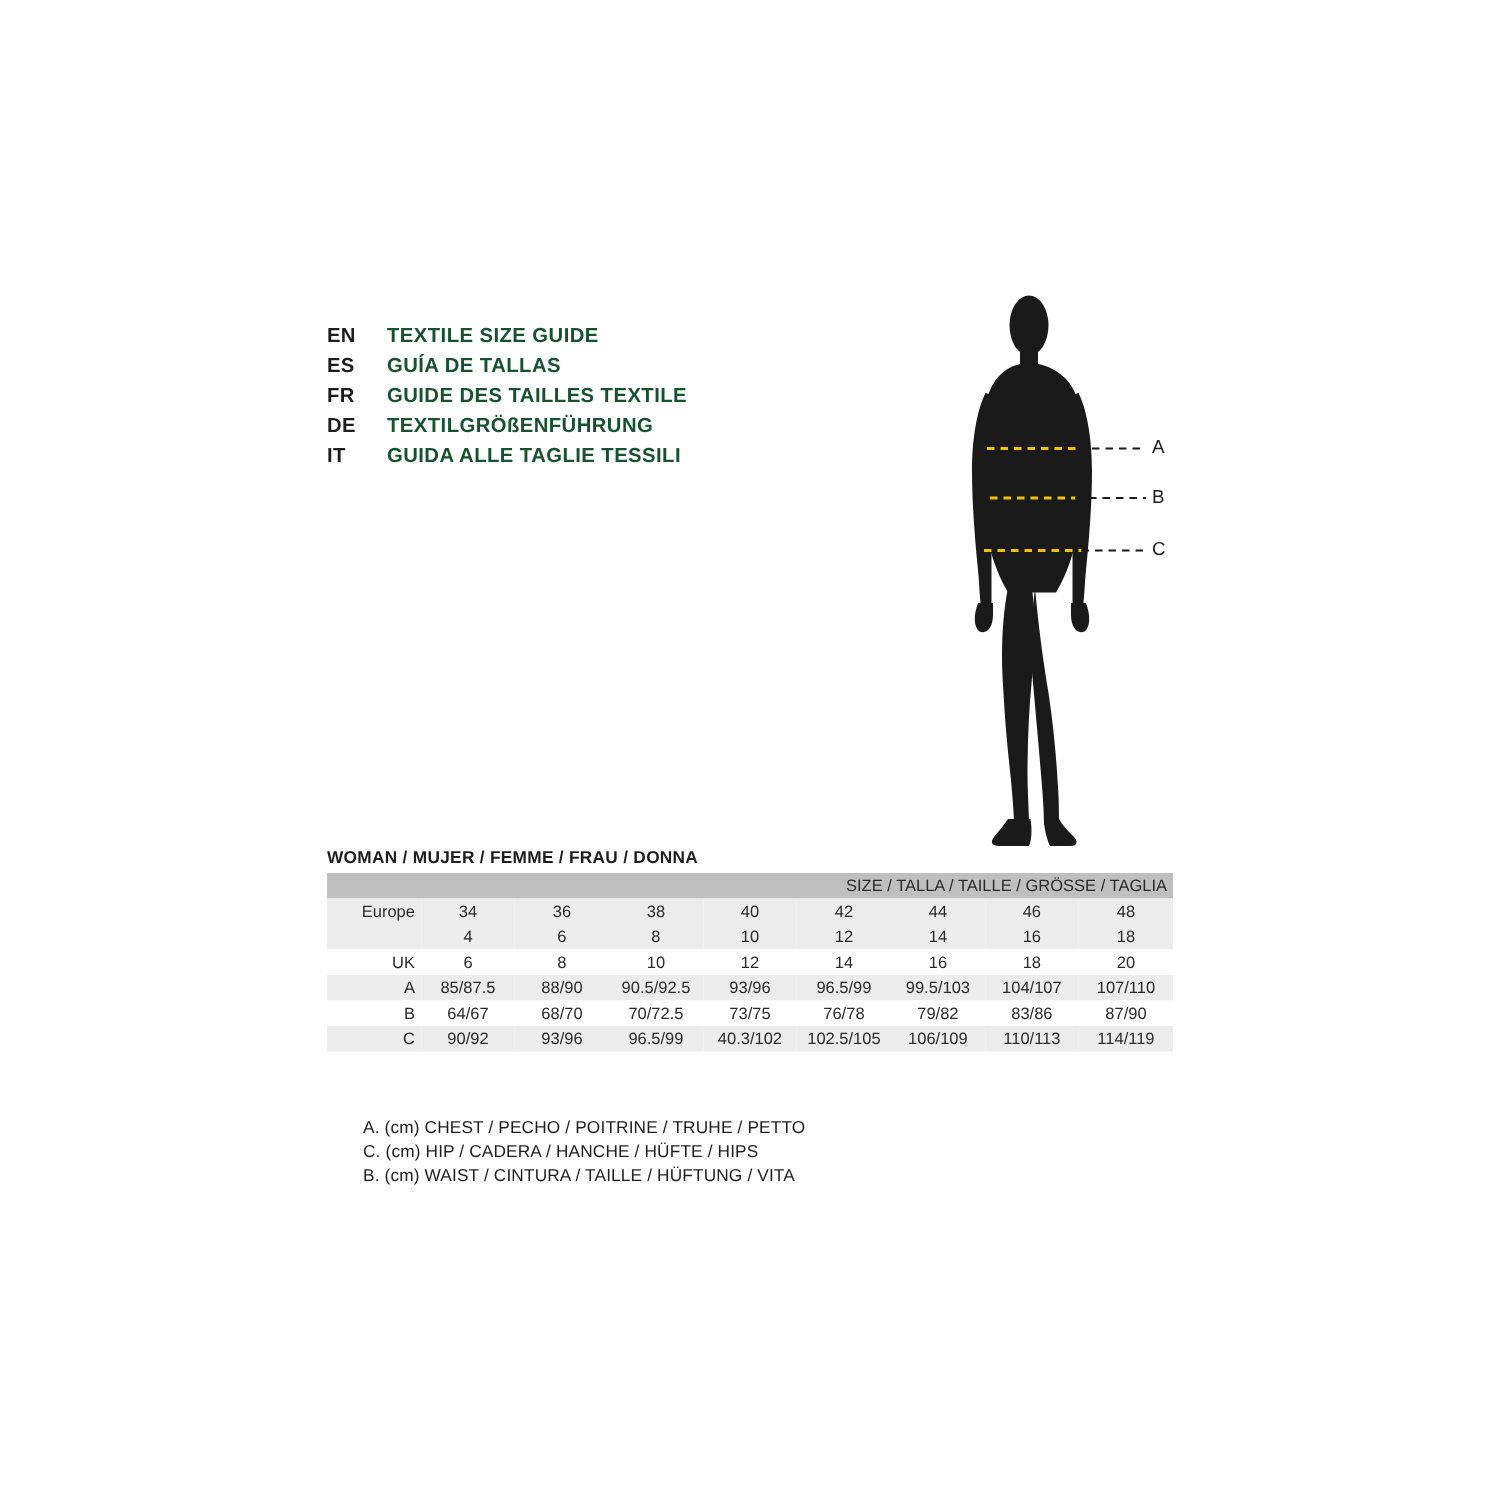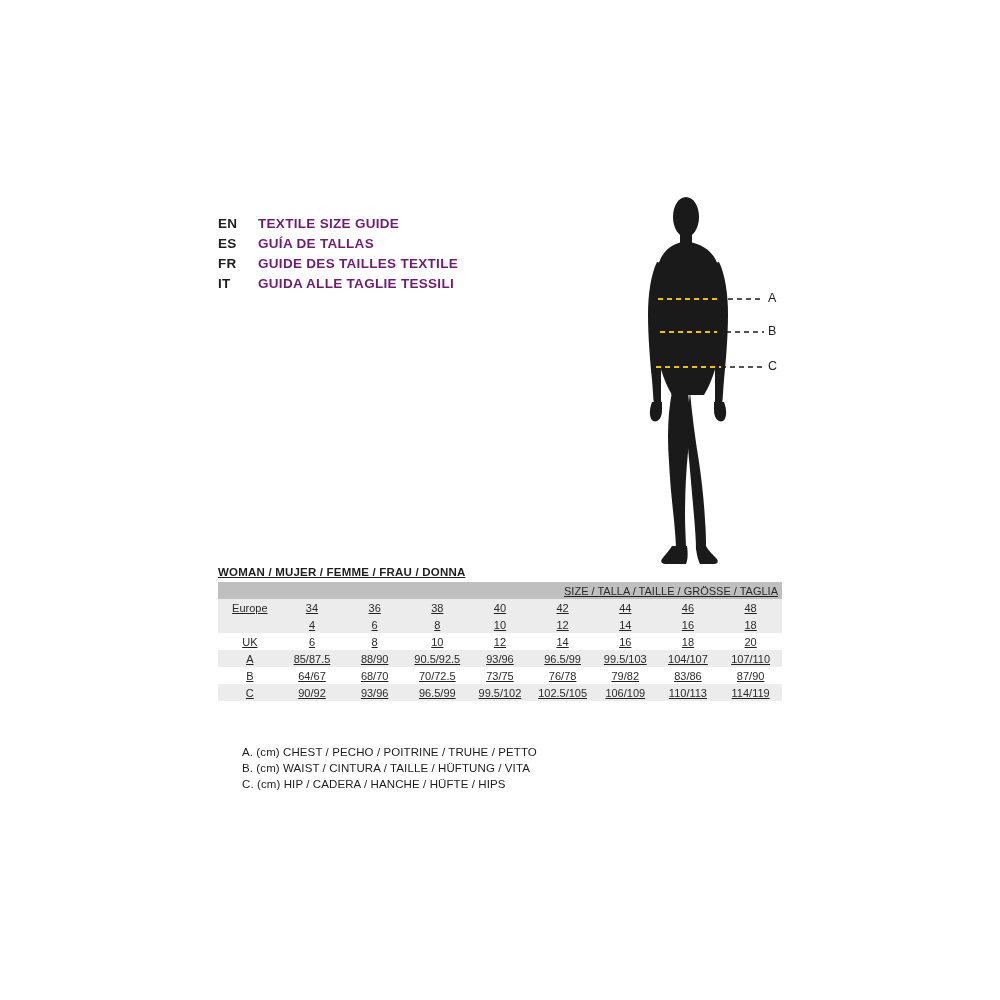--- a/index.html
+++ b/index.html
@@ -33,21 +33,21 @@
     width: 40px;
     font-size: 13.5px;
     font-weight: bold;
     letter-spacing: 0.2px;
     color: #1d1d1d;
   }
   .title-text {
     font-size: 13.5px;
     font-weight: bold;
     letter-spacing: 0.3px;
-    color: #701a75;
+    color: #14532d;
   }
 
   
   #figure-wrap {
     position: absolute;
     left: 620px;
     top: 190px;
     width: 200px;
     height: 400px;
   }
@@ -59,21 +59,20 @@
     color: #1d1d1d;
     font-family: "Liberation Sans", sans-serif;
   }
 
   
   #table-section {
     position: absolute;
     left: 218px;
     top: 566px;
     width: 564px;
-    text-decoration: underline;
   }
   #woman-heading {
     font-size: 11.5px;
     font-weight: bold;
     letter-spacing: 0.2px;
     color: #1d1d1d;
     margin-bottom: 4px;
   }
   table.size-table {
     border-collapse: collapse;
@@ -83,21 +82,21 @@
     color: #2a2a2a;
   }
   table.size-table td {
     height: 17px;
     padding: 0 4px;
     text-align: center;
     vertical-align: middle;
     white-space: nowrap;
   }
   table.size-table td.rowlabel {
-    text-align: center;
+    text-align: right;
     padding-left: 5px;
     width: 68px;
   }
   tr.header-row td {
     background: #bfbfbf;
     font-weight: normal;
     text-align: right;
     font-size: 11px;
   }
   tr.shaded td { background: #ececec; }
@@ -126,20 +125,24 @@
     <span class="title-lang">EN</span>
     <span class="title-text">TEXTILE SIZE GUIDE</span>
   </div>
   <div class="title-row">
     <span class="title-lang">ES</span>
     <span class="title-text">GUÍA DE TALLAS</span>
   </div>
   <div class="title-row">
     <span class="title-lang">FR</span>
     <span class="title-text">GUIDE DES TAILLES TEXTILE</span>
+  </div>
+  <div class="title-row">
+    <span class="title-lang">DE</span>
+    <span class="title-text">TEXTILGRÖßENFÜHRUNG</span>
   </div>
   <div class="title-row">
     <span class="title-lang">IT</span>
     <span class="title-text">GUIDA ALLE TAGLIE TESSILI</span>
   </div>
 </div>
 
 <div id="figure-wrap">
   <svg id="figure-svg" width="200" height="400" viewBox="0 0 200 400" xmlns="http://www.w3.org/2000/svg">
     <g fill="#1a1a1a">
@@ -289,27 +292,27 @@
         <td>79/82</td>
         <td>83/86</td>
         <td>87/90</td>
       </tr>
 
       <tr class="shaded">
         <td class="rowlabel">C</td>
         <td>90/92</td>
         <td>93/96</td>
         <td>96.5/99</td>
-        <td>99.5/102</td>
+        <td>40.3/102</td>
         <td>102.5/105</td>
         <td>106/109</td>
         <td>110/113</td>
         <td>114/119</td>
       </tr>
     </tbody>
   </table>
 </div>
 
 <div id="legend">
   <div class="legend-line">A. (cm) CHEST / PECHO / POITRINE / TRUHE / PETTO</div>
+  <div class="legend-line">C. (cm) HIP / CADERA / HANCHE / HÜFTE / HIPS</div>
   <div class="legend-line">B. (cm) WAIST / CINTURA / TAILLE / HÜFTUNG / VITA</div>
-  <div class="legend-line">C. (cm) HIP / CADERA / HANCHE / HÜFTE / HIPS</div>
 </div>
 
 </body></html>

